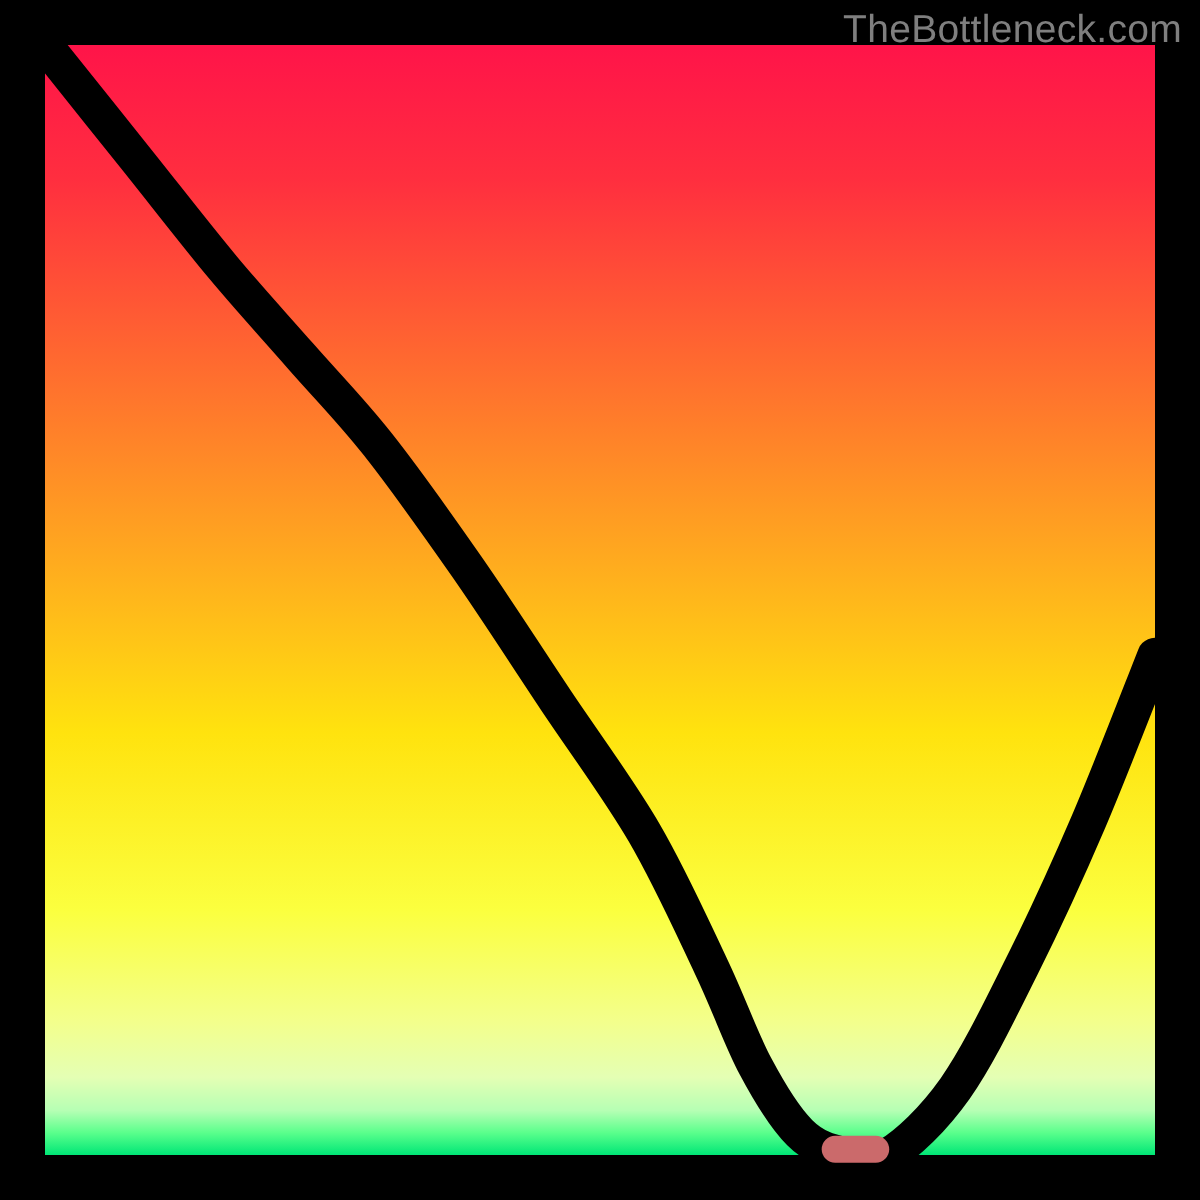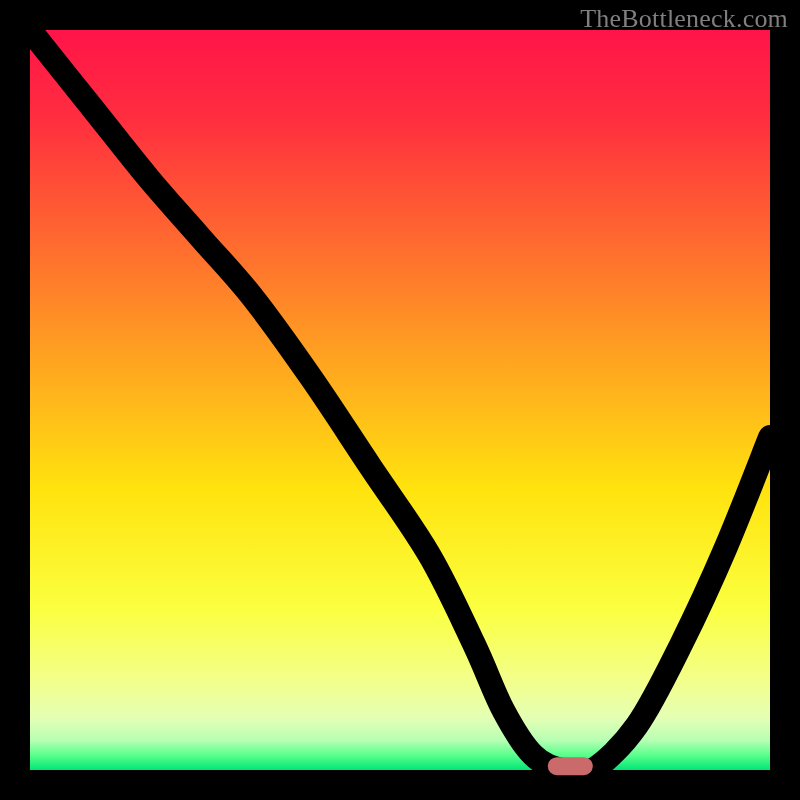--- a/index.html
+++ b/index.html
@@ -9,21 +9,20 @@
     height: 800px;
     background: #000;
     overflow: hidden;
     font-family: Arial, Helvetica, sans-serif;
   }
   .outer {
     position: relative;
     width: 800px;
     height: 800px;
     background: #000;
-    font-family: Liberation Serif, serif;
   }
   .watermark {
     position: absolute;
     top: 4px;
     right: 12px;
     color: #7f7f7f;
     font-size: 26px;
     font-weight: 400;
     letter-spacing: 0.2px;
     z-index: 10;

